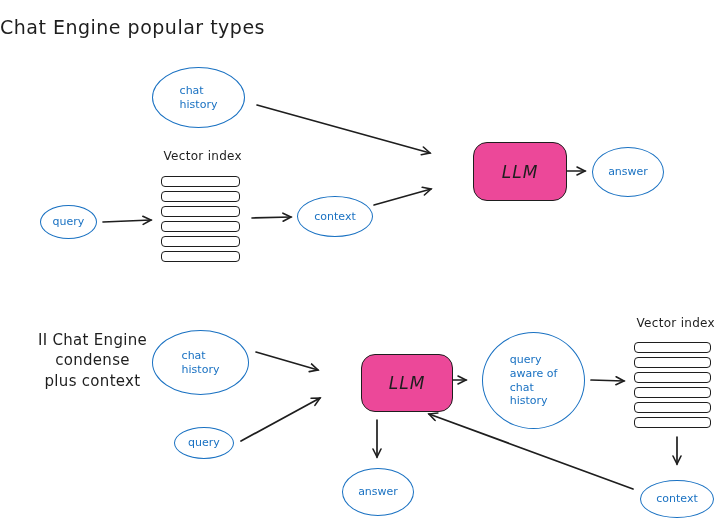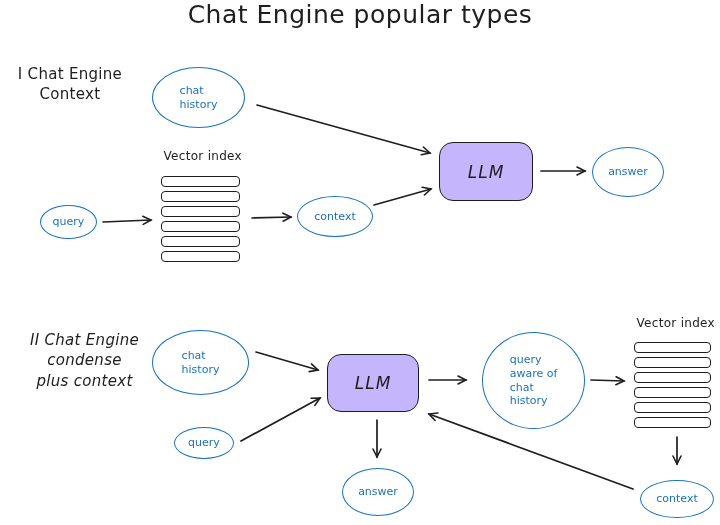--- a/index.html
+++ b/index.html
@@ -8,23 +8,23 @@
     background:#ffffff;
   }
   #canvas{
     position:relative;
     width:720px;height:525px;
     background:#ffffff;
     overflow:hidden;
   }
   .abs{position:absolute;}
   #title{
-    left:0;right:0;top:0;
-    text-align:center;
-    font-size:25px;
+    left:0;right:0;top:16px;
+    text-align:left;
+    font-size:19px;
     color:#1e1e1e;
     letter-spacing:0.5px;
     font-weight:500;
   }
   .heading{
     color:#1e1e1e;
     font-size:15px;
     line-height:1.35;
     text-align:center;
     white-space:pre-line;
@@ -43,21 +43,22 @@
   }
   .llm-box{
     border:1.7px solid #1e1e1e;
     border-radius:14px;
     display:flex;align-items:center;justify-content:center;
     color:#1e1e1e;
     font-size:17px;
     font-style:italic;
     letter-spacing:1px;
     box-sizing:border-box;
-    background:#c4b5fd;
+    background:#ec4899;
+    margin-left:34px;
   }
   .vlabel{
     color:#1e1e1e;
     font-size:12px;
     text-align:right;
     letter-spacing:0.3px;
   }
   .stack{
     display:flex;flex-direction:column;gap:4px;
   }
@@ -116,22 +117,20 @@
     <g>
       <line class="wire" x1="377" y1="420" x2="377" y2="457" marker-end="url(#ah)"></line>
     </g>
     <g>
       <line class="wire" x1="633" y1="489" x2="429" y2="414" marker-end="url(#ah)"></line>
     </g>
   </svg>
 
   <div id="title" class="abs">Chat Engine popular types</div>
 
-  <div class="abs heading" style="left:6px;top:64px;width:128px;">I Chat Engine
-Context</div>
 
   <div class="abs ellipse" style="left:152px;top:67px;width:93px;height:61px;">chat
 history</div>
 
   <div class="abs vlabel" style="left:158px;top:149px;width:84px;">Vector index</div>
 
   <div class="abs stack" style="left:161px;top:176px;width:79px;">
     <div class="srow"></div>
     <div class="srow"></div>
     <div class="srow"></div>
@@ -141,21 +140,21 @@
   </div>
 
   <div class="abs ellipse" style="left:40px;top:205px;width:57px;height:34px;">query</div>
 
   <div class="abs ellipse" style="left:297px;top:196px;width:76px;height:41px;">context</div>
 
   <div class="abs llm-box" style="left:439px;top:142px;width:94px;height:59px;">LLM</div>
 
   <div class="abs ellipse" style="left:592px;top:147px;width:72px;height:50px;">answer</div>
 
-  <div class="abs heading" style="left:12px;top:330px;width:145px;font-style:italic;">II Chat Engine
+  <div class="abs heading" style="left:20px;top:330px;width:145px;">II Chat Engine
 condense
 plus context</div>
 
   <div class="abs ellipse" style="left:152px;top:330px;width:97px;height:65px;">chat
 history</div>
 
   <div class="abs ellipse" style="left:174px;top:427px;width:60px;height:32px;">query</div>
 
   <div class="abs llm-box" style="left:327px;top:354px;width:92px;height:58px;">LLM</div>
 

